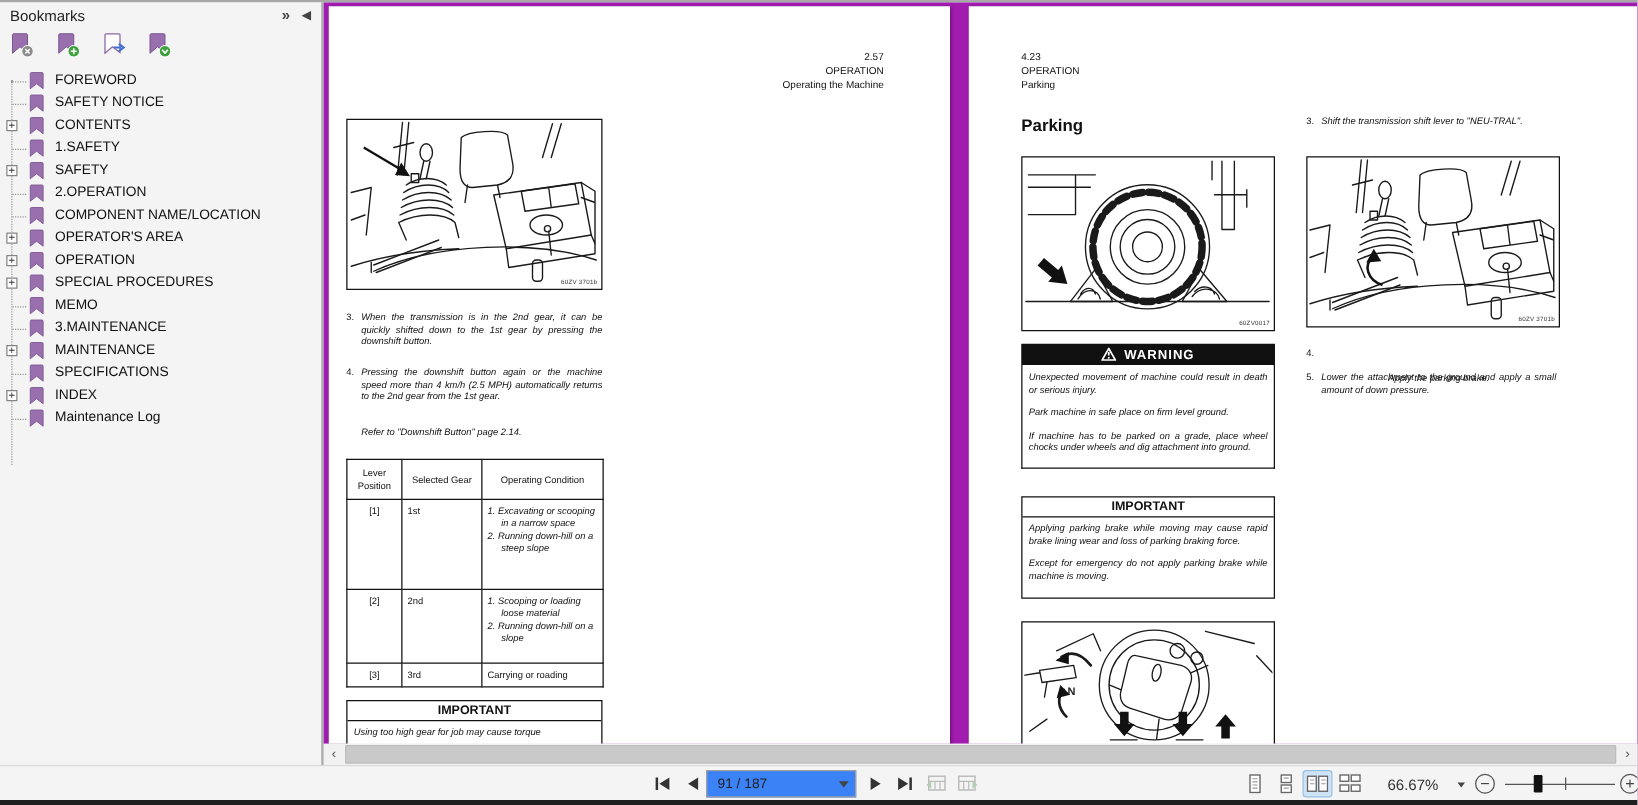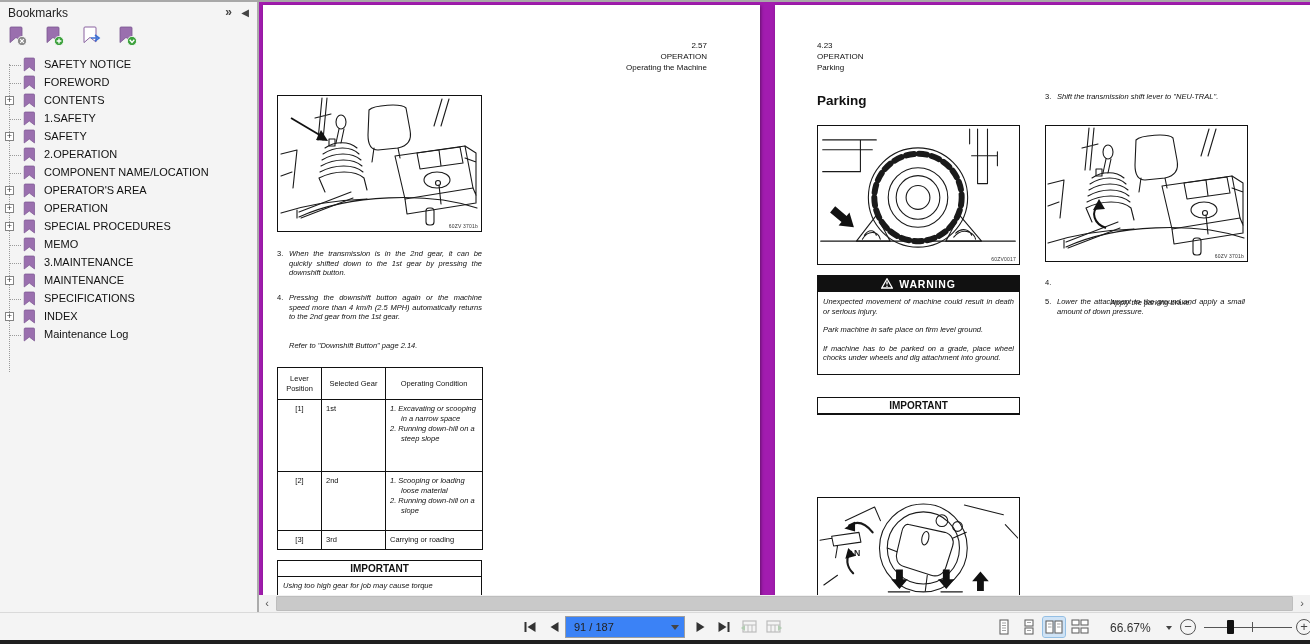--- a/index.html
+++ b/index.html
@@ -137,28 +137,28 @@
       </span>
     </div>
     <div class="bm-tree">
       <div class="tree-trunk"></div>
 
       <div class="bm-row">
           <span class="stub"></span>
           <span class="ribbon"><svg width="13" height="15" viewBox="0 0 13 15">
               <path d="M2,1 h8.5 a1,1 0 0 1 1,1 v12 l-5.2,-4 L1.2,14 V2 a1,1 0 0 1 0.8,-1 z" fill="#9a6fae" stroke="#7a5590" stroke-width="0.7"></path>
             </svg></span>
+          <span class="bm-label">FOREWORD</span>
+        </div>
+      <div class="bm-row">
+          <span class="stub"></span>
+          <span class="ribbon"><svg width="13" height="15" viewBox="0 0 13 15">
+              <path d="M2,1 h8.5 a1,1 0 0 1 1,1 v12 l-5.2,-4 L1.2,14 V2 a1,1 0 0 1 0.8,-1 z" fill="#9a6fae" stroke="#7a5590" stroke-width="0.7"></path>
+            </svg></span>
           <span class="bm-label">SAFETY NOTICE</span>
-        </div>
-      <div class="bm-row">
-          <span class="stub"></span>
-          <span class="ribbon"><svg width="13" height="15" viewBox="0 0 13 15">
-              <path d="M2,1 h8.5 a1,1 0 0 1 1,1 v12 l-5.2,-4 L1.2,14 V2 a1,1 0 0 1 0.8,-1 z" fill="#9a6fae" stroke="#7a5590" stroke-width="0.7"></path>
-            </svg></span>
-          <span class="bm-label">FOREWORD</span>
         </div>
       <div class="bm-row">
           <span class="plusbox">+</span>
           <span class="ribbon"><svg width="13" height="15" viewBox="0 0 13 15">
               <path d="M2,1 h8.5 a1,1 0 0 1 1,1 v12 l-5.2,-4 L1.2,14 V2 a1,1 0 0 1 0.8,-1 z" fill="#9a6fae" stroke="#7a5590" stroke-width="0.7"></path>
             </svg></span>
           <span class="bm-label">CONTENTS</span>
         </div>
       <div class="bm-row">
           <span class="stub"></span>
@@ -387,20 +387,24 @@
         </div>
         <div class="warn-body txt">
           <p>Unexpected movement of machine could result in death or serious injury.</p>
           <p>Park machine in safe place on firm level ground.</p>
           <p>If machine has to be parked on a grade, place wheel chocks under wheels and dig attachment into ground.</p>
         </div>
       </div>
 
       <div class="impbox" style="left:42px; top:392px; width:203px;">
         <div class="imp-title">IMPORTANT</div>
+        <div class="imp-body txt">
+          <p>Applying parking brake while moving may cause rapid brake lining wear and loss of parking braking force.</p>
+          <p>Except for emergency do not apply parking brake while machine is moving.</p>
+        </div>
       </div>
 
       <div class="figure" style="left:42px; top:492px; width:203px; height:100px;">
         <svg width="200" height="97" viewBox="0 0 205 97">
           <g fill="none" stroke="#1a1a1a" stroke-width="1.1" stroke-linejoin="round" stroke-linecap="round">
             <path d="M28,22 L58,8 L64,22 M150,6 L190,16 M192,26 L205,40 M6,88 L20,78"></path>
             <circle cx="108" cy="50" r="45"></circle>
               <circle cx="108" cy="50" r="37"></circle>
             <path d="M93,26 L130,34 C137,36 140,42 138,48 L131,70 C129,77 122,80 116,78 L88,69 C81,67 79,60 81,54 L86,33 C87,28 90,25 93,26 Z"></path>
             <ellipse cx="110" cy="40" rx="3.5" ry="7" transform="rotate(12 110 40)"></ellipse>

